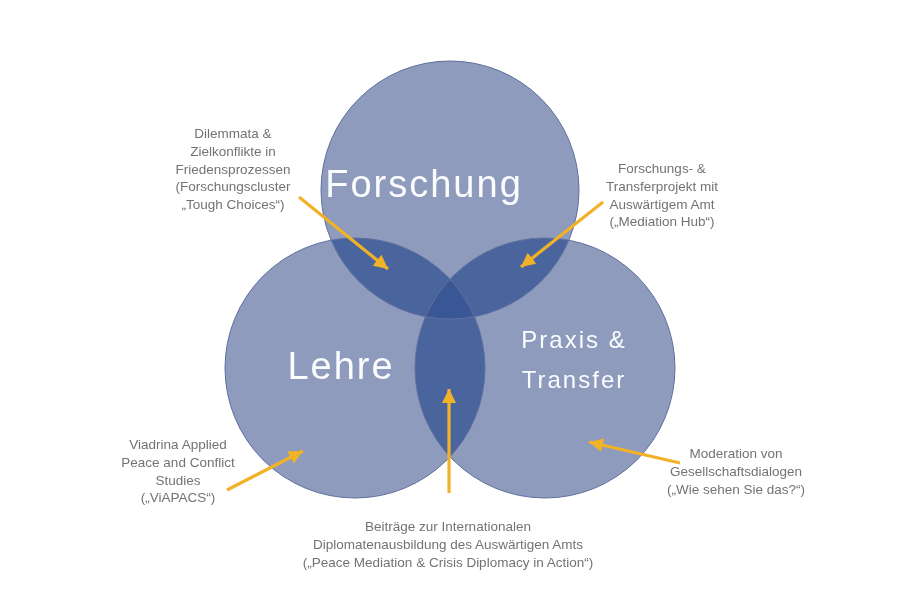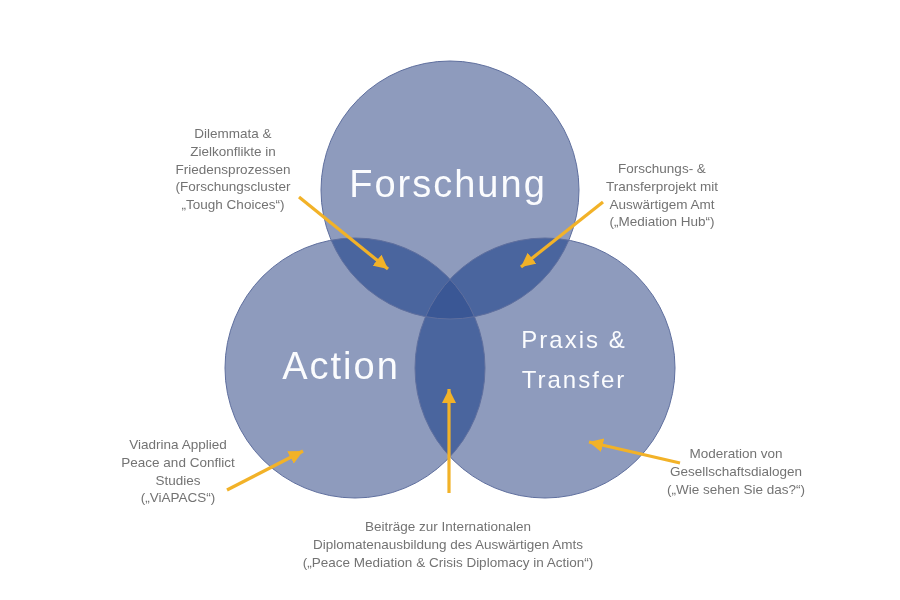--- a/index.html
+++ b/index.html
@@ -16,21 +16,21 @@
   .circle-label {
     position: absolute;
     transform: translate(-50%, -50%);
     color: #fbfcfe;
     font-weight: 300;
     text-align: center;
     letter-spacing: 2px;
     white-space: pre-line;
     pointer-events: none;
   }
-  .label-forschung { left: 448px; top: 184px; font-size: 38px; }
+  .label-forschung { left: 424px; top: 184px; font-size: 38px; }
   .label-lehre     { left: 341px; top: 366px; font-size: 38px; }
   .label-praxis    { left: 574px; top: 360px; font-size: 24px; line-height: 40px; }
 
   .annotation {
     position: absolute;
     transform: translate(-50%, -50%);
     color: #737373;
     font-size: 13.5px;
     line-height: 1.32;
     text-align: center;
@@ -94,21 +94,21 @@
     <g>
       <line class="arrow" x1="299" y1="197" x2="388" y2="269" marker-end="url(#arrowhead)" stroke="#F2B228"></line>
       <line class="arrow" x1="603" y1="202" x2="521" y2="267" marker-end="url(#arrowhead)" stroke="#F2B228"></line>
       <line class="arrow" x1="227" y1="490" x2="303" y2="451" marker-end="url(#arrowhead)" stroke="#F2B228"></line>
       <line class="arrow" x1="449" y1="493" x2="449" y2="389" marker-end="url(#arrowhead)" stroke="#F2B228"></line>
       <line class="arrow" x1="680" y1="463" x2="589" y2="442" marker-end="url(#arrowhead)" stroke="#F2B228"></line>
     </g>
   </svg>
 
   <div class="circle-label label-forschung">Forschung</div>
-  <div class="circle-label label-lehre">Action</div>
+  <div class="circle-label label-lehre">Lehre</div>
   <div class="circle-label label-praxis">Praxis &amp;
 Transfer</div>
 
   <div class="annotation ann-tough-choices">Dilemmata &amp;
 Zielkonflikte in
 Friedensprozessen
 (Forschungscluster
 „Tough Choices“)</div>
   <div class="annotation ann-viapacs">Viadrina Applied
 Peace and Conflict

